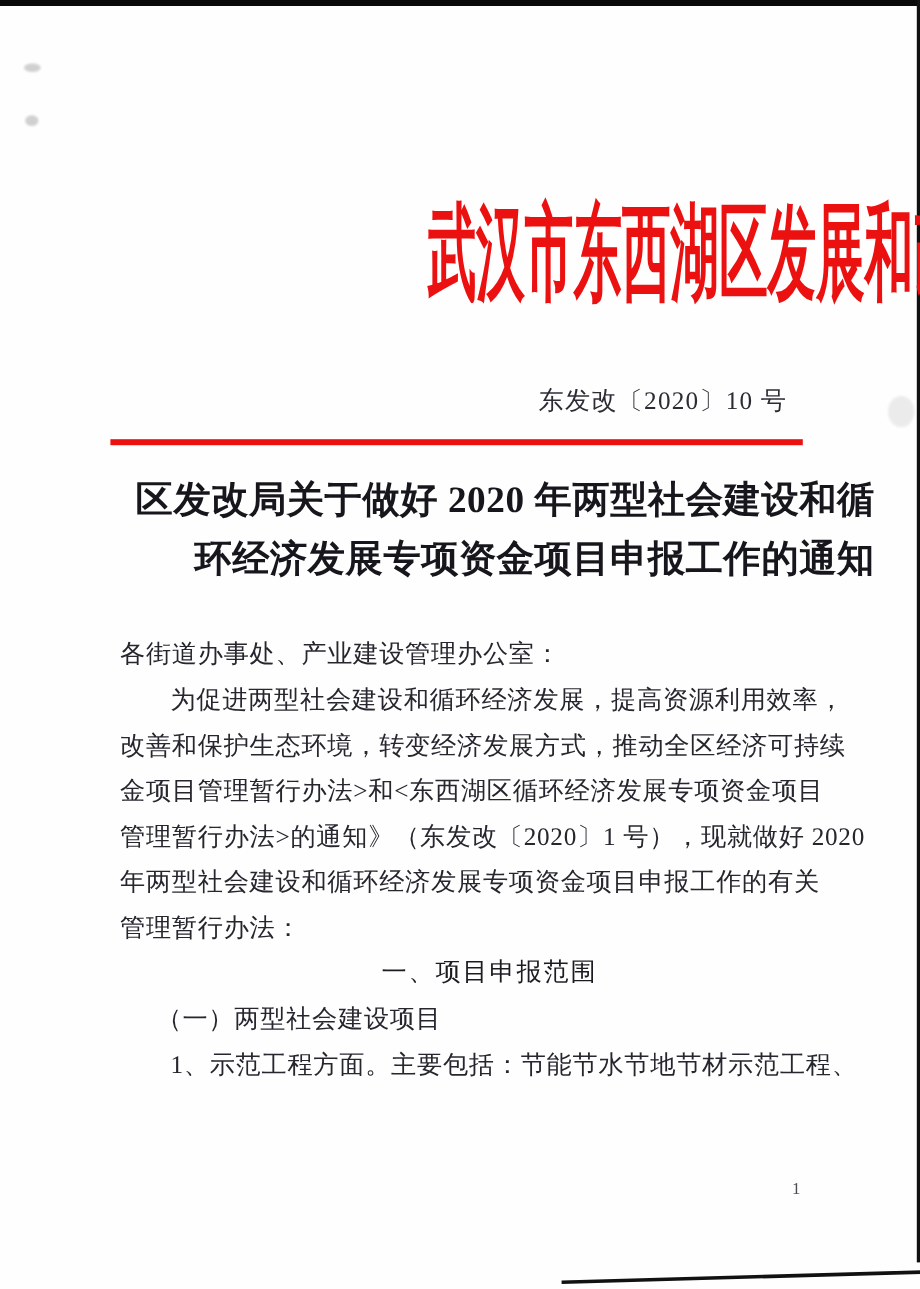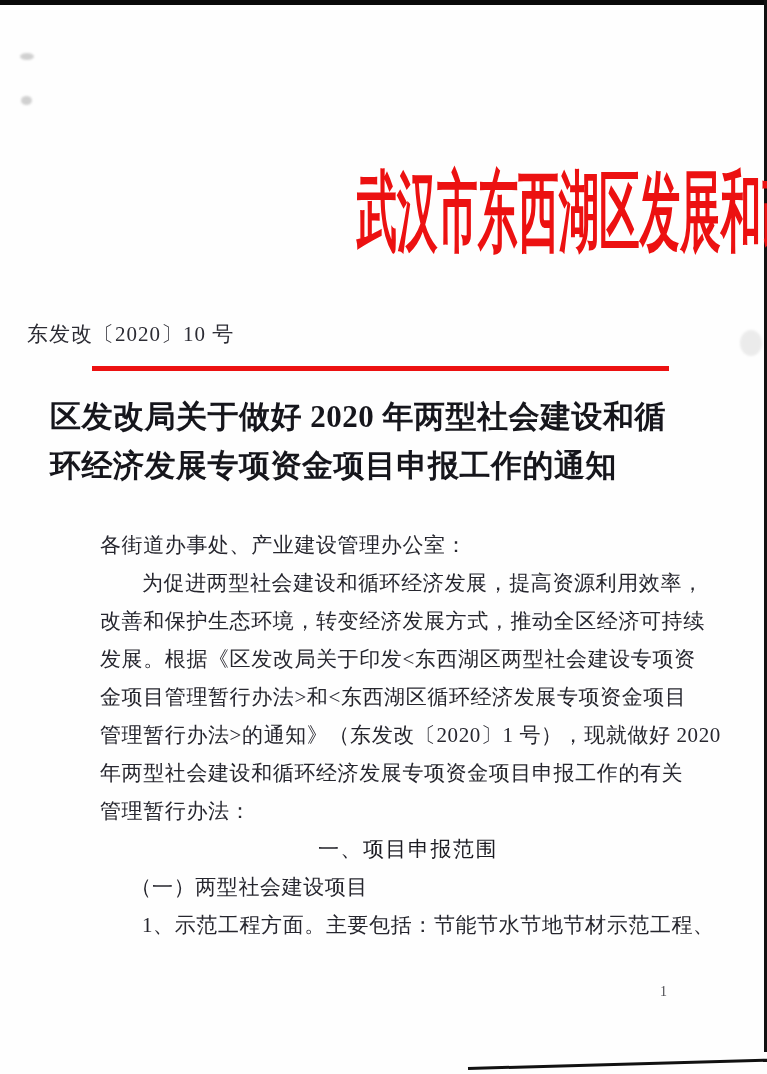--- a/index.html
+++ b/index.html
@@ -66,42 +66,42 @@
     transform: scaleX(0.46);
     transform-origin: center;
     font-family: "Liberation Serif", serif;
   }
 
   
   .doc-number {
     position: absolute;
     top: 320px; left: 0;
     width: 656px;
-    text-align: left;
-    padding-left: 27px;
+    text-align: right;
+    padding-left: 14px;
     box-sizing: border-box;
     font-size: 21px;
     color: #2c2c34;
     letter-spacing: 1px;
   }
 
   
   .red-rule {
     position: absolute;
     top: 366px; left: 92px;
     width: 577px; height: 5px;
     background: #ec1111;
   }
 
   
   .doc-title {
     position: absolute;
-    top: 392px; left: 50px;
+    top: 392px; left: 62px;
     width: 667px;
-    text-align: left;
+    text-align: right;
     font-size: 31px;
     font-weight: bold;
     color: #16161c;
     line-height: 49px;
     letter-spacing: 0.5px;
   }
 
   
   .doc-body {
     position: absolute;
@@ -152,21 +152,20 @@
 
   <div class="doc-title">
     <div>区发改局关于做好 2020 年两型社会建设和循</div>
     <div>环经济发展专项资金项目申报工作的通知</div>
   </div>
 
   <div class="doc-body">
     <div class="body-line">各街道办事处、产业建设管理办公室：</div>
     <div class="body-line indent-2">为促进两型社会建设和循环经济发展，提高资源利用效率，</div>
     <div class="body-line">改善和保护生态环境，转变经济发展方式，推动全区经济可持续</div>
-    <div class="body-line">发展。根据《区发改局关于印发&lt;东西湖区两型社会建设专项资</div>
     <div class="body-line">金项目管理暂行办法&gt;和&lt;东西湖区循环经济发展专项资金项目</div>
     <div class="body-line">管理暂行办法&gt;的通知》（东发改〔2020〕1 号），现就做好 2020</div>
     <div class="body-line">年两型社会建设和循环经济发展专项资金项目申报工作的有关</div>
     <div class="body-line">管理暂行办法：</div>
     <div class="body-line indent-2 heading-bold">一、项目申报范围</div>
     <div class="body-line indent-15">（一）两型社会建设项目</div>
     <div class="body-line indent-2">1、示范工程方面。主要包括：节能节水节地节材示范工程、</div>
   </div>
 
   <div class="page-number">1</div>

